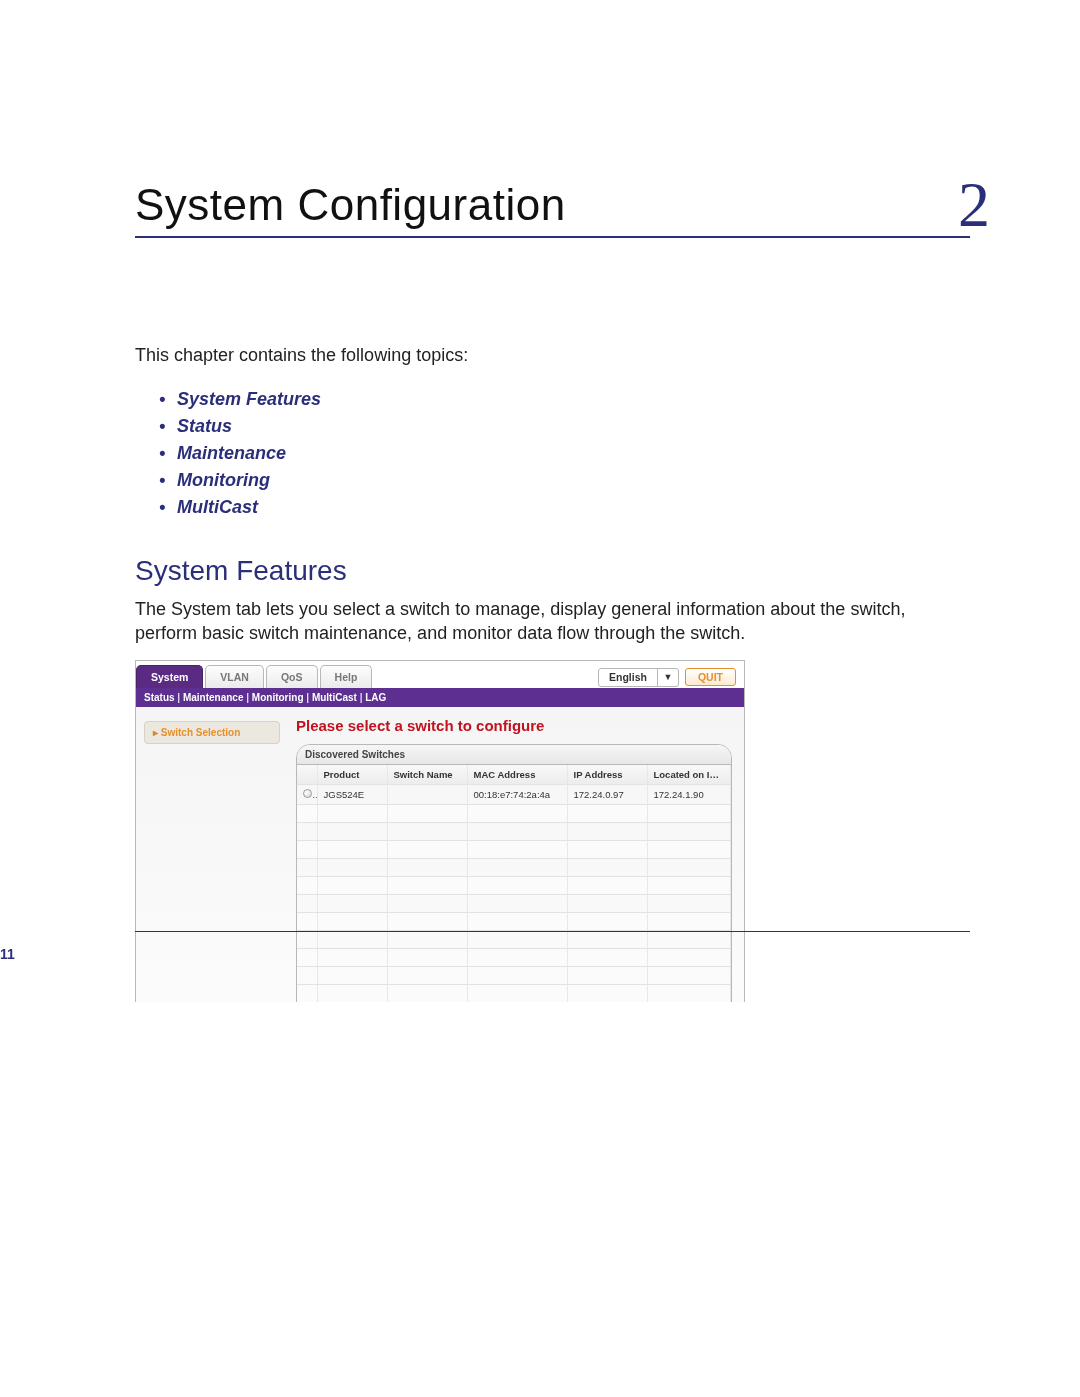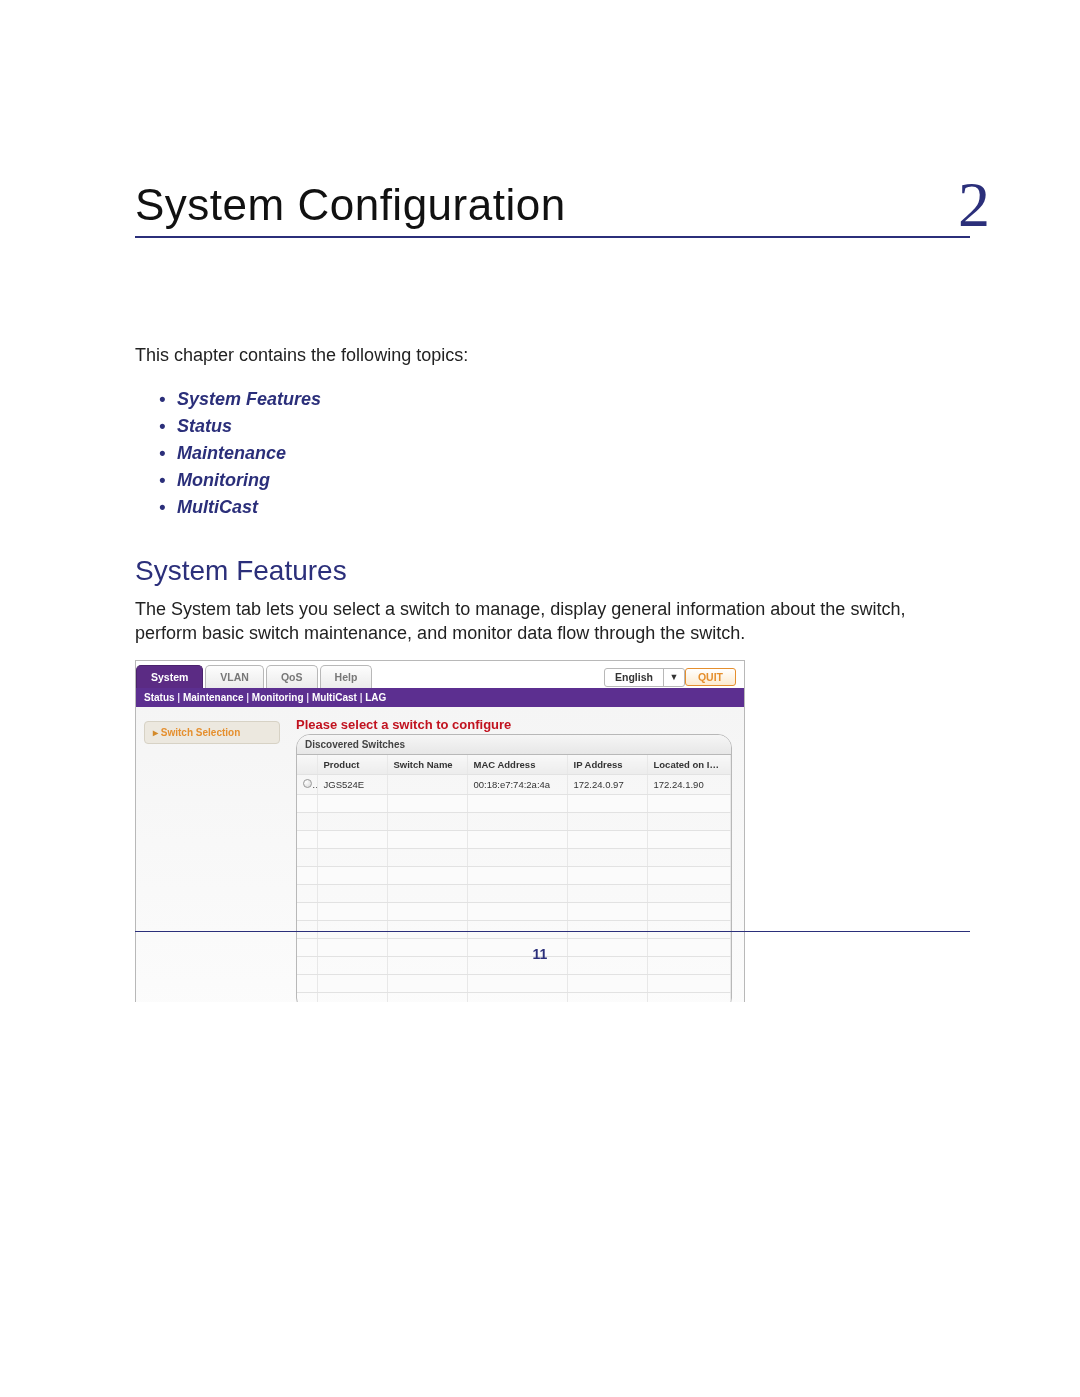--- a/index.html
+++ b/index.html
@@ -112,21 +112,21 @@
     background:linear-gradient(#fdfdfd,#ebebeb);
     color:#777;
     font-weight:bold;
     cursor:pointer;
   }
   .tab.active{
     background:#5b2b84;
     color:#fff;
     border-color:#4a226c;
   }
-  .top-right{display:flex;align-items:center;margin-bottom:1px;text-align:center;}
+  .top-right{display:flex;align-items:center;gap:6px;margin-bottom:1px;text-align:center;}
   .lang-sel{
     display:flex;align-items:stretch;border:1px solid var(--grey-border);
     border-radius:3px;overflow:hidden;background:#fff;
   }
   .lang-sel span{padding:2px 10px;font-weight:bold;color:#333;}
   .lang-sel .arrow{border-left:1px solid var(--grey-border);display:flex;align-items:center;justify-content:center;width:16px;color:#555;}
   .quit-btn{
     border:1px solid var(--orange);border-radius:3px;
     background:linear-gradient(#fff,#fdebcf);
     color:var(--orange);font-weight:bold;padding:2px 12px;cursor:pointer;
@@ -157,22 +157,22 @@
     font-size:10px;
     padding:5px 8px;
   }
   .main{
     flex:1;
     padding:10px 12px 12px 10px;
   }
   .prompt{
     color:var(--red);
     font-weight:bold;
-    font-size:13px;
-    margin-bottom:2px;
+    font-size:15px;
+    margin-bottom:10px;
   }
   .panel{
     border:1px solid var(--grey-border);
     border-radius:14px;
     overflow:hidden;
   }
   .panel-h{
     background:linear-gradient(#f6f6f6,#e7e7e7);
     padding:4px 8px;
     font-weight:bold;
@@ -213,21 +213,21 @@
     background:linear-gradient(#fdfdfd,#e6e6e6);
     color:#4b5a7a;font-weight:bold;font-size:10px;
     padding:4px 14px;cursor:pointer;letter-spacing:0.5px;
   }
   .page-rule{
     position:absolute;left:135px;right:110px;bottom:70px;
     border-top:1.5px solid var(--rule);
   }
   .page-num{
     position:absolute;left:0;right:0;bottom:40px;
-    text-align:center;font-weight:bold;color:var(--navy);font-size:14px;
+    font-weight:bold;color:var(--navy);font-size:14px;
   }
   .chev{font-size:9px;line-height:1;}
 </style>
 </head>
 <body>
 
 <div class="page">
 
   <div class="chapter-head">
     <h1 class="chapter-title">System Configuration</h1>

